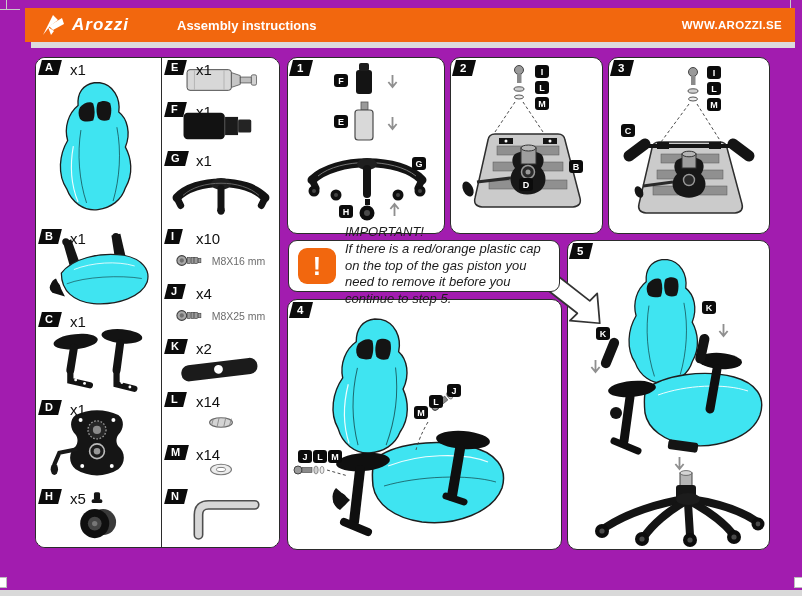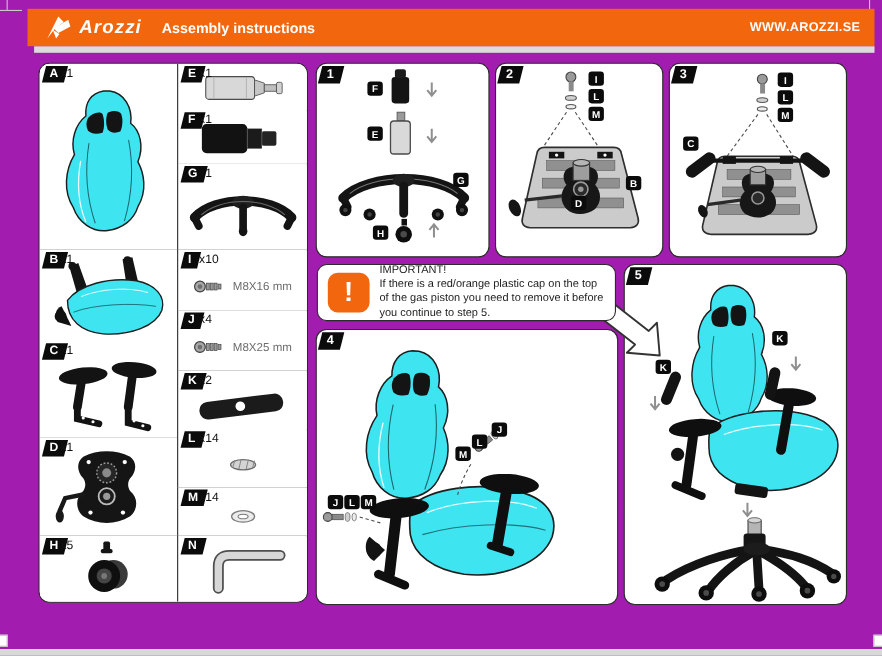--- a/index.html
+++ b/index.html
@@ -3,28 +3,28 @@
 <meta charset="utf-8">
 <style>
   html,body{margin:0;padding:0;background:#fff;}
   #page{position:relative;width:802px;height:596px;background:#a21caf;overflow:hidden;
         font-family:"Liberation Sans",sans-serif;padding-left:36px;-webkit-font-smoothing:antialiased;}
   
   .topbar{position:absolute;left:25px;top:8px;width:770px;height:34px;background:#F2670E;
           display:flex;align-items:center;z-index:2;}
   .topbar-shadow{position:absolute;left:31px;top:42px;width:764px;height:6px;background:#dcdcdc;z-index:1;}
   .brand{color:#fff;font-style:italic;font-weight:bold;font-size:17px;letter-spacing:1px;margin-left:6px;}
-  .htitle{color:#fff;font-weight:bold;font-size:13px;margin-left:18px;}
+  .htitle{color:#fff;font-weight:bold;font-size:13px;margin-left:48px;}
   .hsite{color:#fff;font-weight:bold;font-size:11.5px;margin-left:auto;margin-right:13px;letter-spacing:.3px;}
   .logo{margin-left:15px;}
   
   .ptag{position:absolute;top:2px;left:4px;background:#0b0b0b;color:#fff;font-weight:bold;font-size:11px;
         line-height:15px;padding:0 7px 0 5px;transform:skewX(-14deg);z-index:3;}
   .ptag span{display:inline-block;transform:skewX(14deg);}
-  .qty{position:absolute;top:3px;left:19px;font-size:11px;color:#111;z-index:3;}
+  .qty{position:absolute;top:3px;left:34px;font-size:15px;color:#111;z-index:3;}
   .steptag{position:absolute;top:2px;left:3px;background:#0b0b0b;color:#fff;font-weight:bold;font-size:11.5px;
         line-height:16px;padding:0 8px 0 6px;transform:skewX(-14deg);z-index:3;}
   .steptag span{display:inline-block;transform:skewX(14deg);}
   .badge{position:absolute;min-width:12px;height:13px;padding:0 1px;background:#0b0b0b;color:#fff;
         border-radius:3px;font-size:9px;font-weight:bold;display:flex;align-items:center;justify-content:center;z-index:3;}
   .arr{position:absolute;width:11px;height:15px;z-index:2;}
   .arr svg{display:block;}
   .arr.up{transform:rotate(180deg);}
   
   .panel{position:absolute;background:#fff;border:1.6px solid #2b2b2b;border-radius:10px;z-index:1;}
@@ -37,21 +37,21 @@
   .pcell.bl{border-left:1.2px solid #2b2b2b;}
   .specrow{position:absolute;top:24px;left:0;width:100%;display:flex;justify-content:center;
            align-items:center;gap:4px;text-align:right;}
   .spec{font-size:10.5px;color:#6d6d6d;}
   
   .notice{position:absolute;left:288px;top:240px;width:272px;height:52px;border:1.6px solid #2b2b2b;
           border-radius:9px;background:#fff;display:flex;align-items:center;gap:9px;padding:5px 9px;
           box-sizing:border-box;z-index:4;}
   .notice-icon{width:38px;height:36px;background:#F2670E;border-radius:9px;color:#fff;font-size:25px;
           font-weight:bold;display:flex;align-items:center;justify-content:center;flex:0 0 auto;}
-  .notice-text{font-size:10px;color:#1c1c1c;line-height:1.28;}
+  .notice-text{font-size:13px;color:#1c1c1c;line-height:1.28;font-style:italic;}
   .notice-title{display:block;}
   
   .footer{position:absolute;left:252px;top:558px;width:550px;text-align:center;font-weight:bold;
           font-size:12.5px;color:#0d0d0d;z-index:2;}
   
   .mark{position:absolute;background:#c9c9c9;z-index:0;}
   .cornersq{position:absolute;width:9px;height:9px;border:1px solid #bdbdbd;background:#fff;z-index:0;}
   .bottomstrip{position:absolute;left:0;top:590px;width:802px;height:6px;background:#d9d9d9;z-index:0;}
   .bigarrow{position:absolute;left:535px;top:265px;z-index:3;}
 </style>

